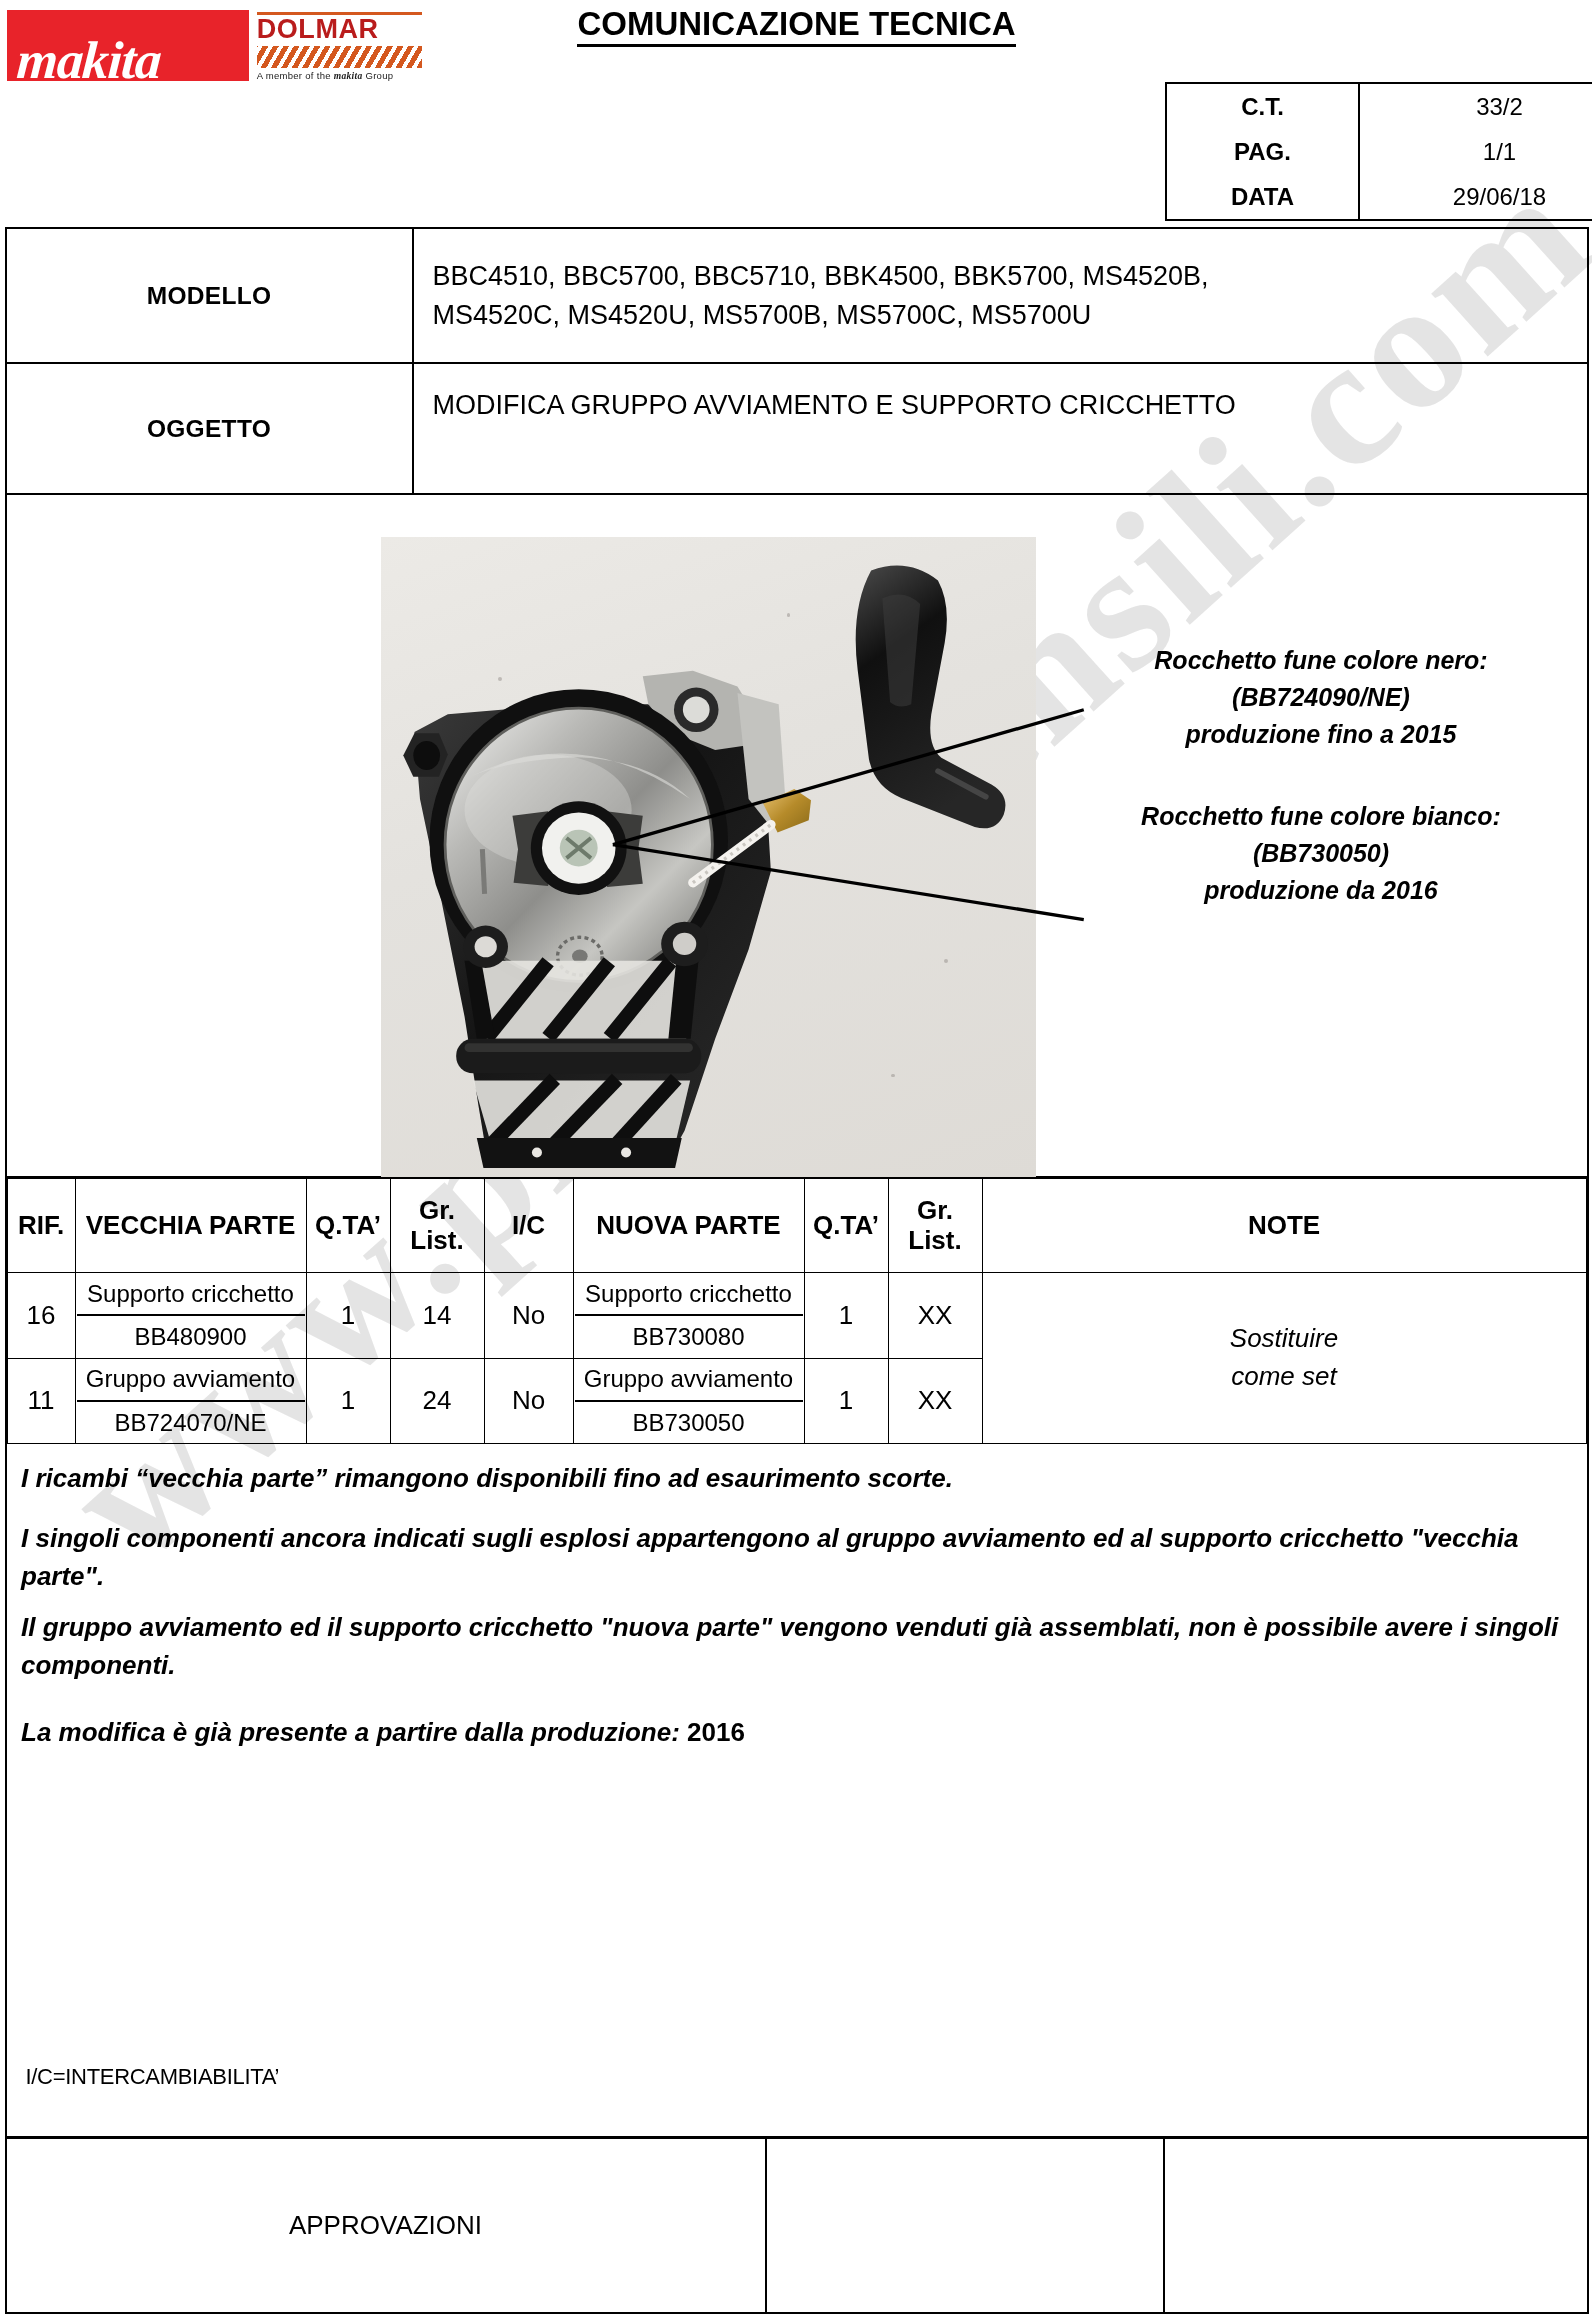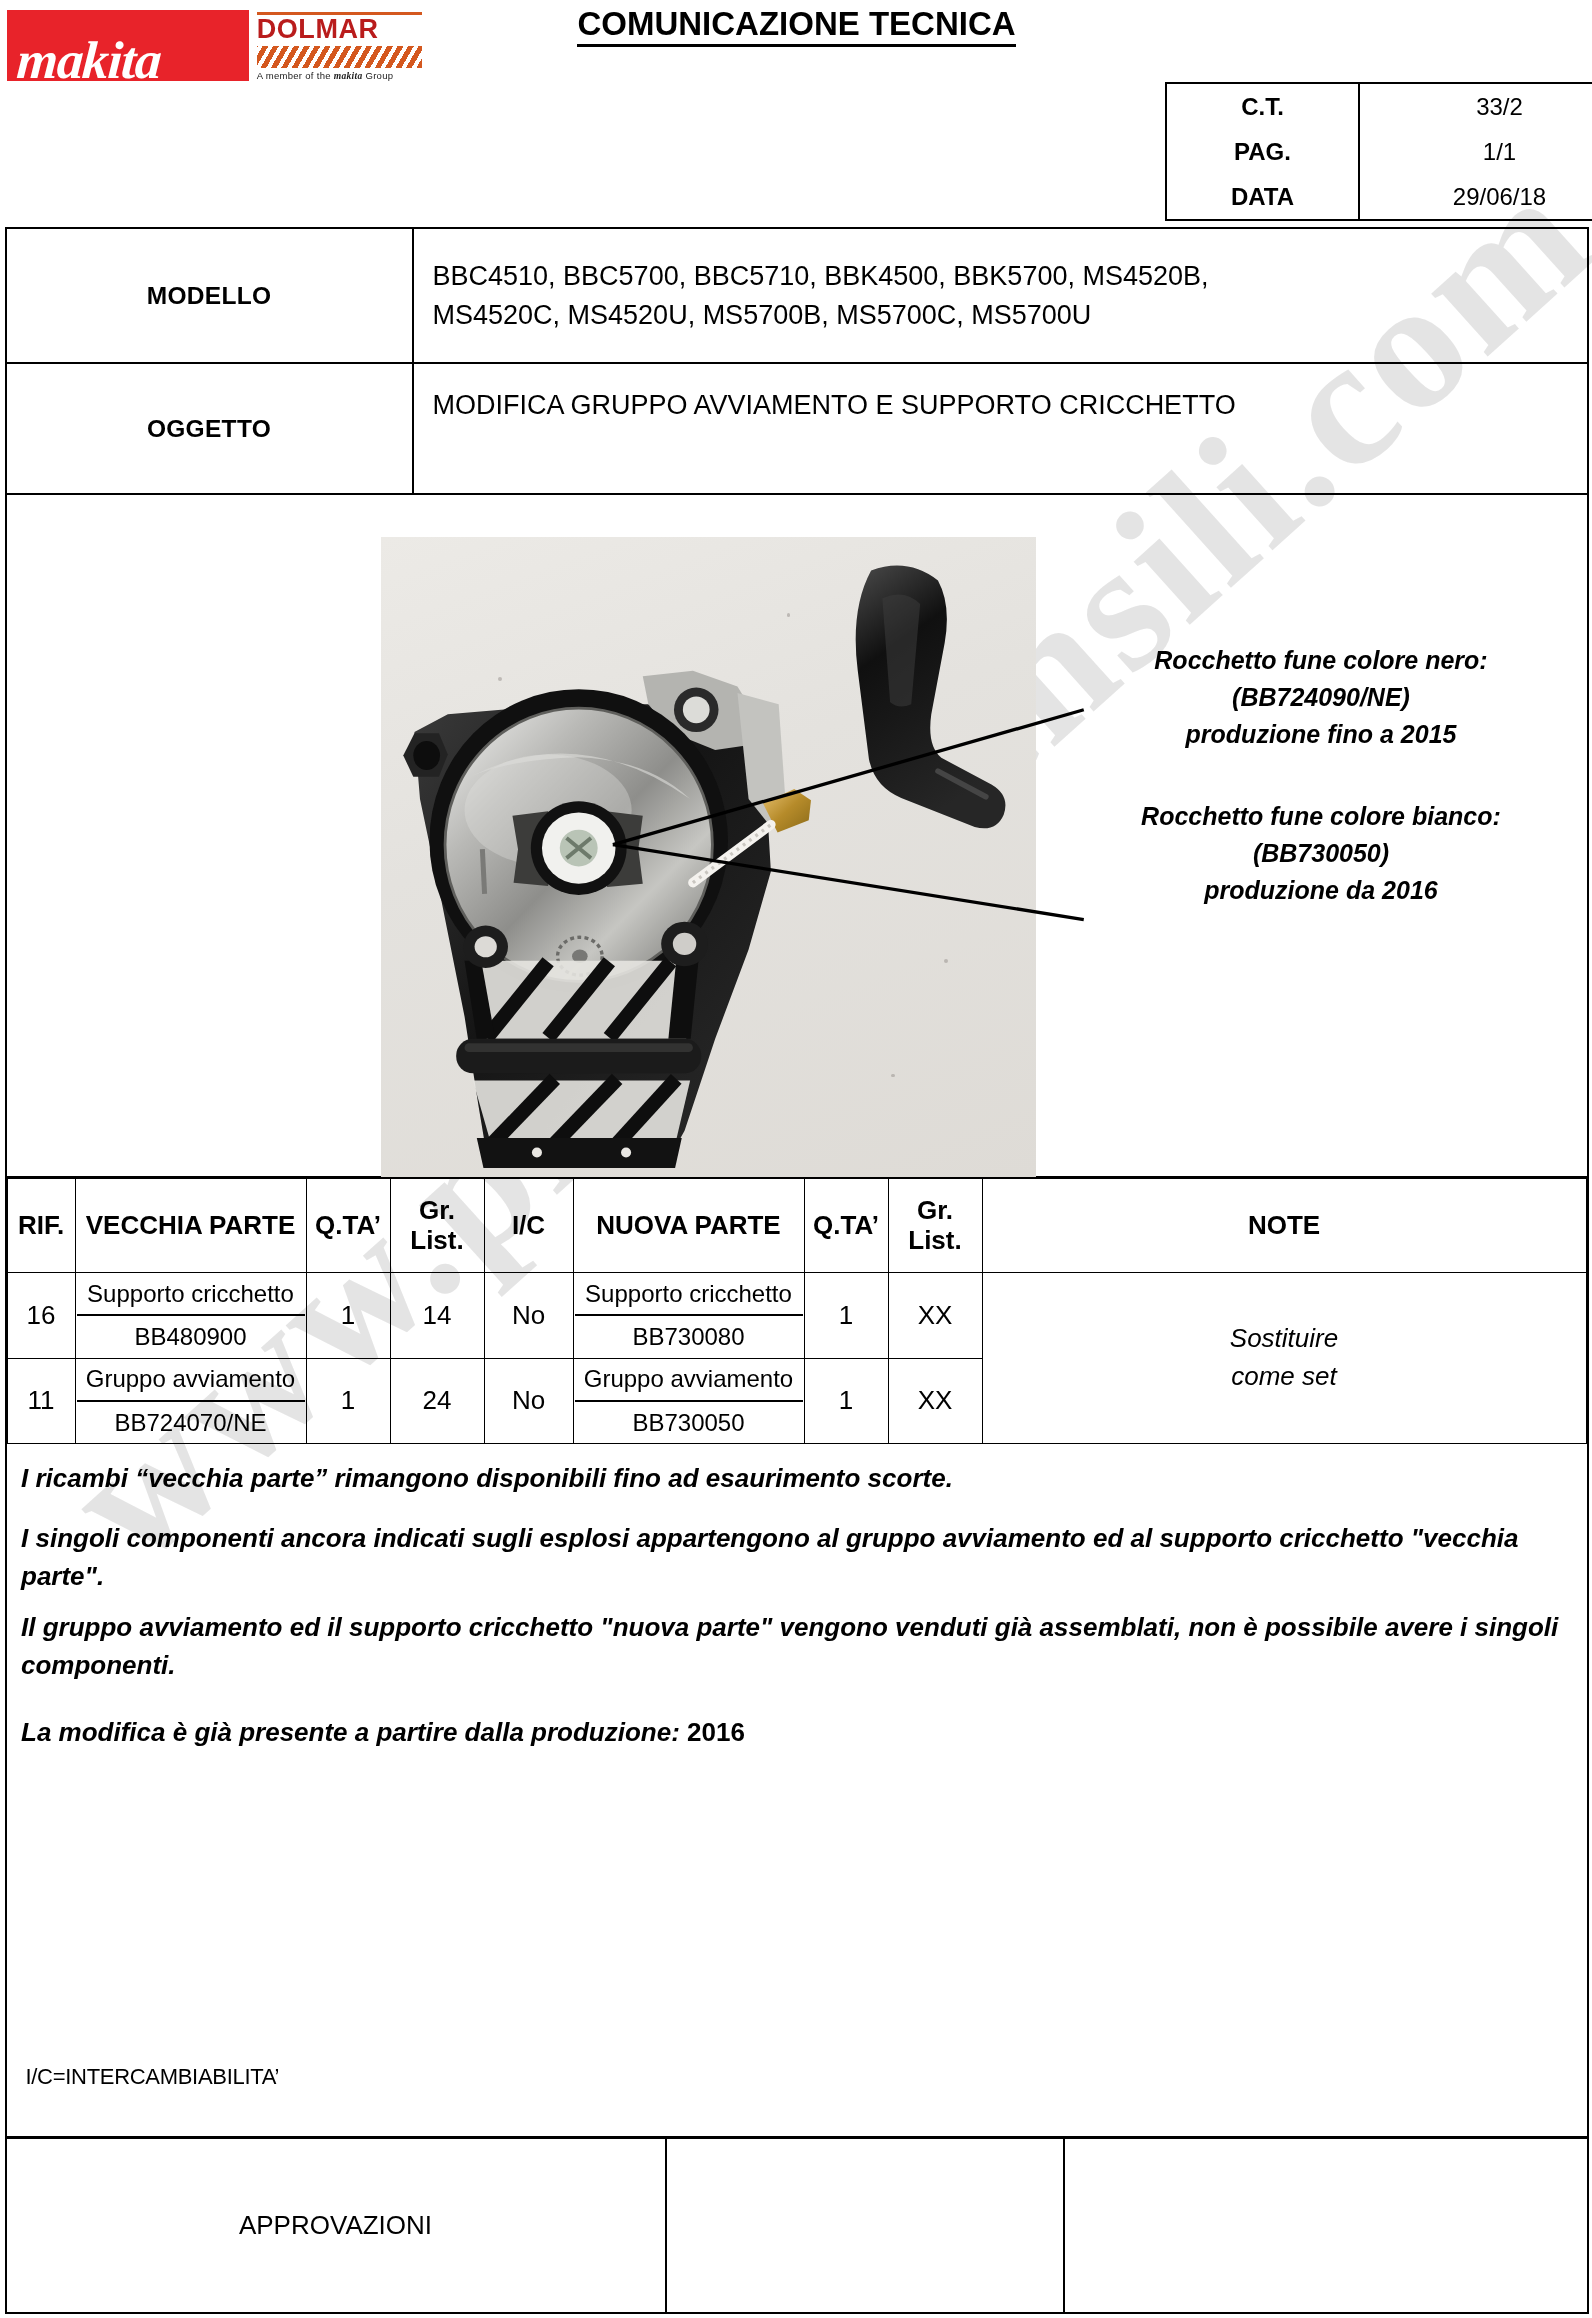--- a/index.html
+++ b/index.html
@@ -339,21 +339,21 @@
     display:flex;
     box-sizing:border-box;
   }
   #approvals .ap-cell{
     box-sizing:border-box;
     display:flex;
     align-items:center;
     justify-content:center;
     font-size:26px;
   }
-  #approvals .ap-a{ width:660px; border-right:2.2px solid #000; }
+  #approvals .ap-a{ width:760px; border-right:2.2px solid #000; }
   #approvals .ap-b{ width:398px; border-right:2.2px solid #000; }
   #approvals .ap-c{ flex:1; }
 </style>
 </head>
 <body>
 
 <div id="page">
 
   <div id="watermark">
     <div class="wm-text">www.prinfoutensili.com</div>

